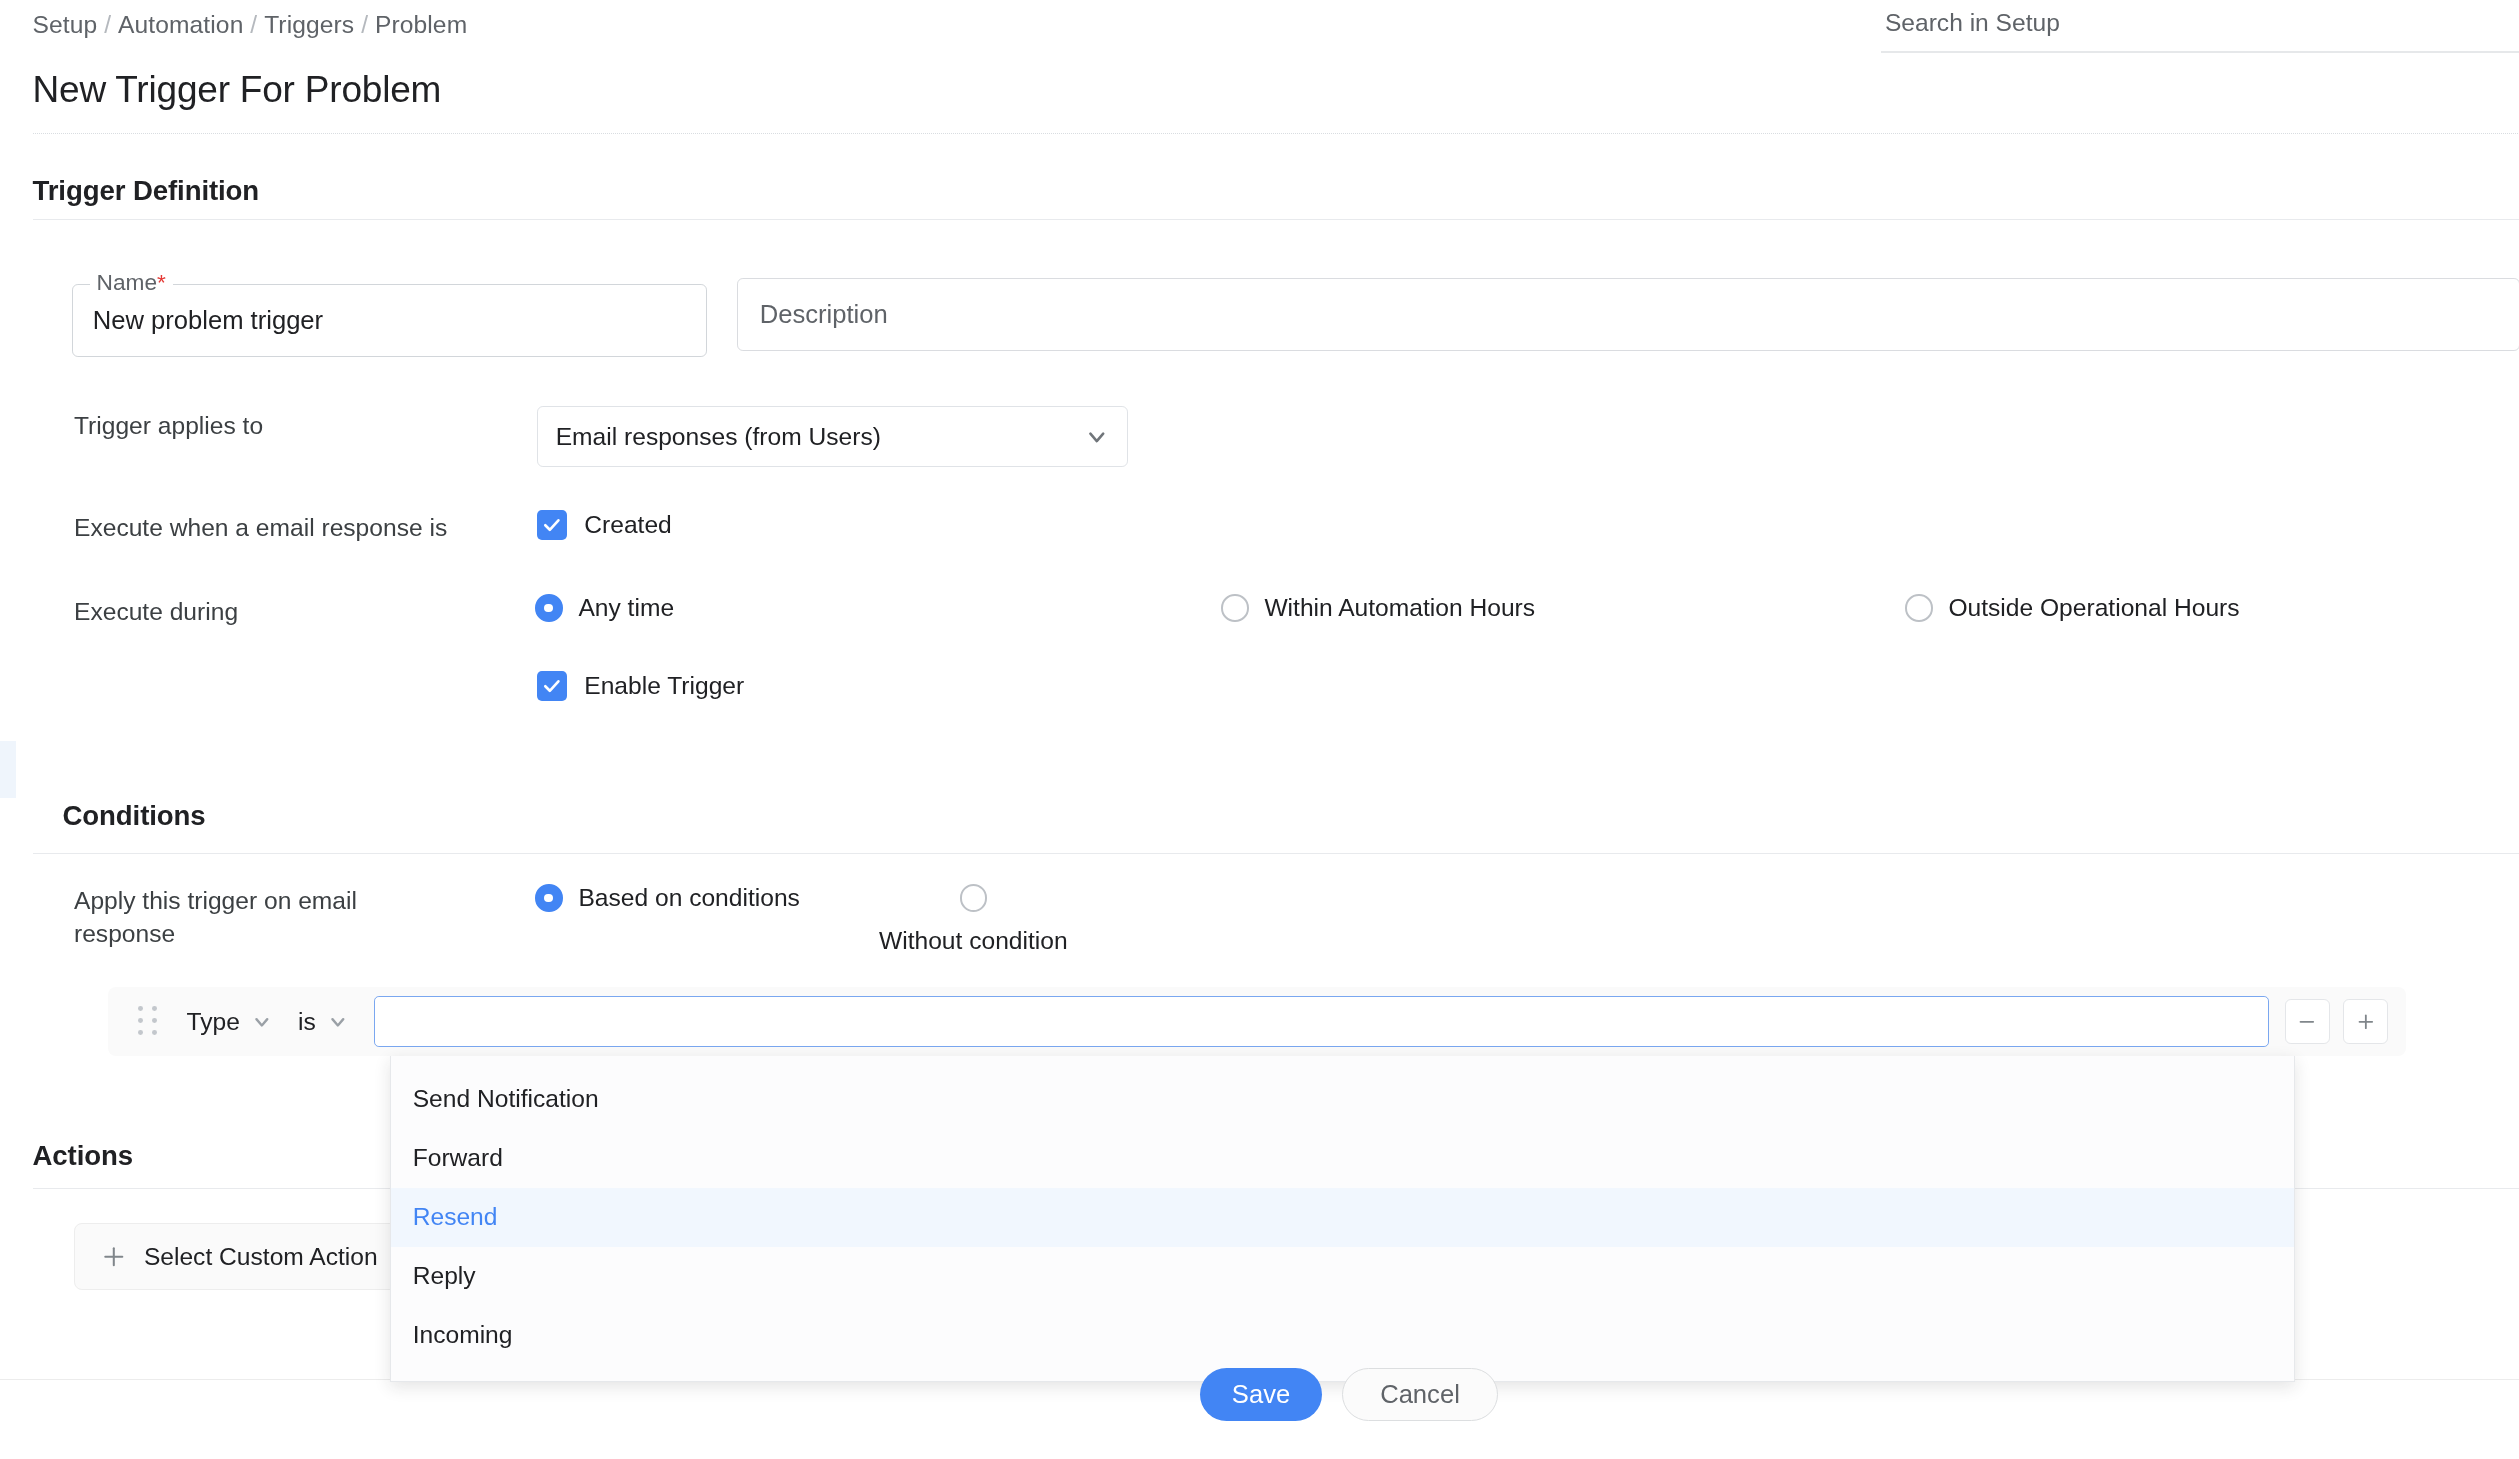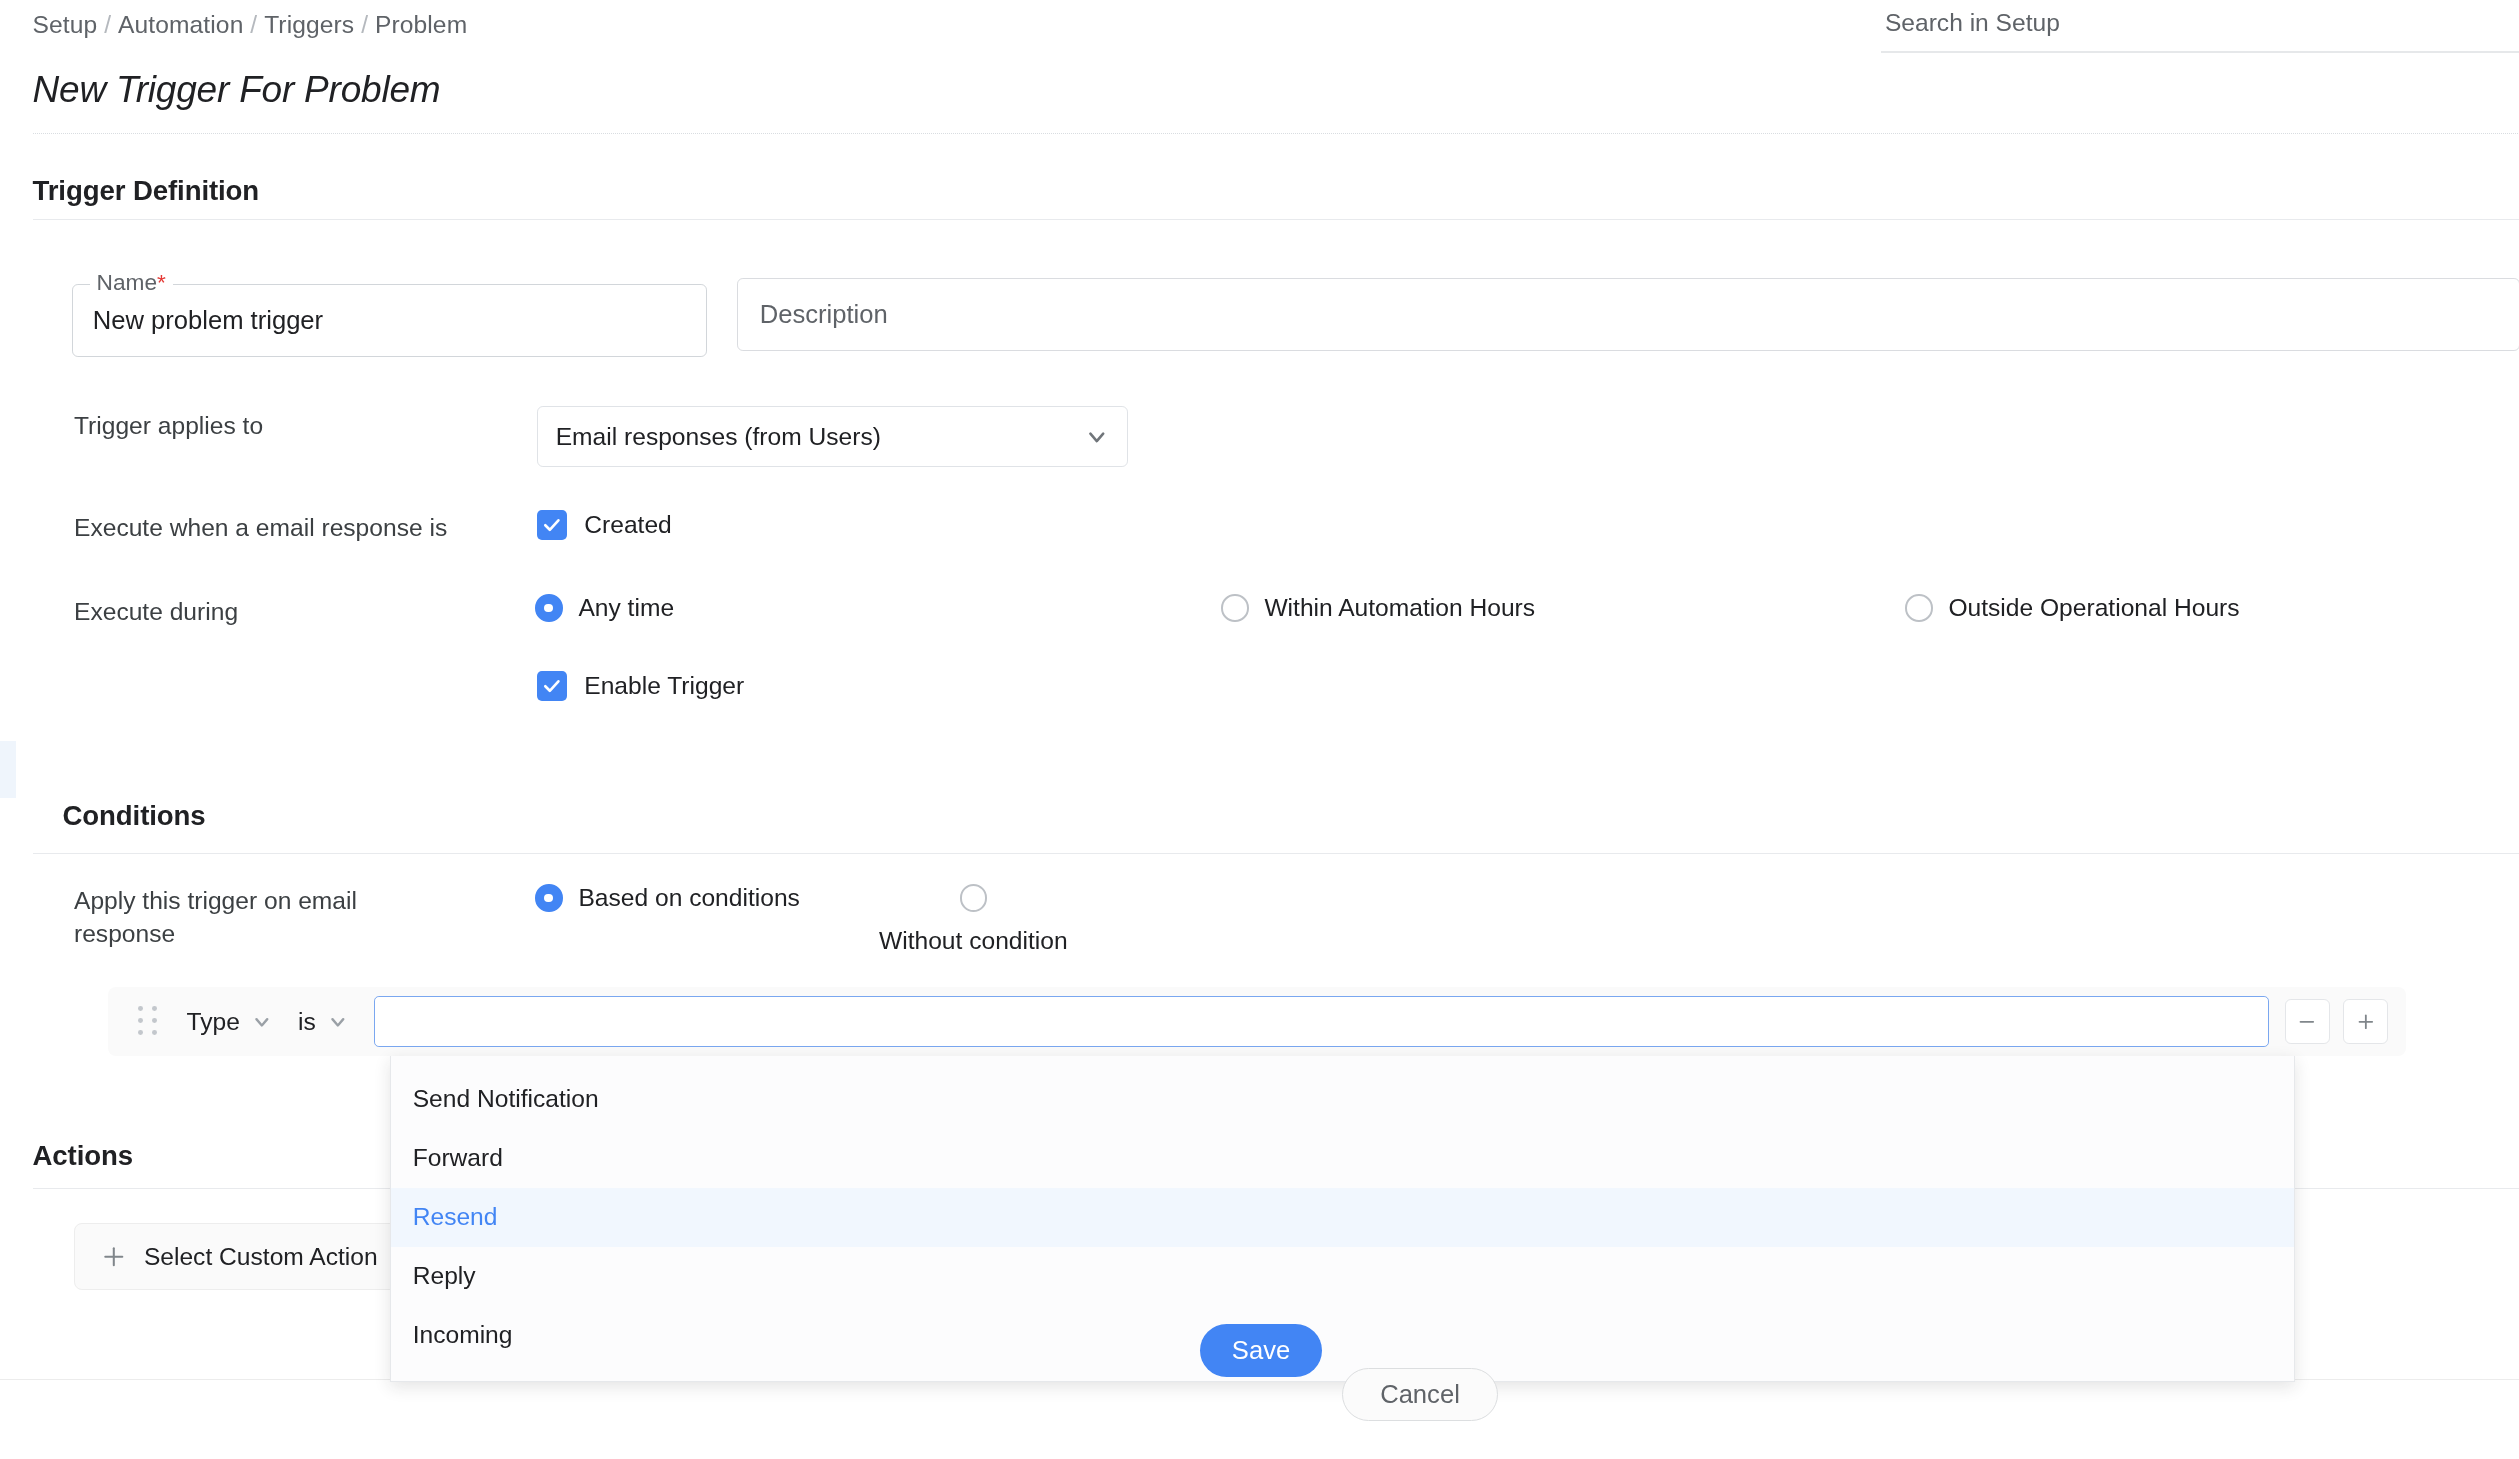--- a/index.html
+++ b/index.html
@@ -59,21 +59,20 @@
 
   
   .page-title {
     position: absolute;
     left: 32.5px;
     top: 69px;
     font-size: 37px;
     color: #202124;
     font-weight: 400;
     letter-spacing: -0.2px;
-    font-style: italic;
   }
   .title-rule {
     position: absolute;
     left: 32.5px;
     top: 133px;
     width: 2487px;
     height: 1px;
     border-bottom: 1px dotted #d9dde1;
   }
 
@@ -398,21 +397,21 @@
     position: absolute;
     left: 0;
     top: 1379px;
     width: 2520px;
     height: 1px;
     background: #ececec;
   }
   .btn-save {
     position: absolute;
     left: 1200px;
-    top: 1324px;
+    top: 1368px;
     width: 122px;
     height: 53px;
     background: #4285f4;
     border: none;
     border-radius: 26.6px;
     color: #fff;
     font-size: 25.6px;
     font-family: "Liberation Sans", sans-serif;
     cursor: pointer;
     z-index: 50;

